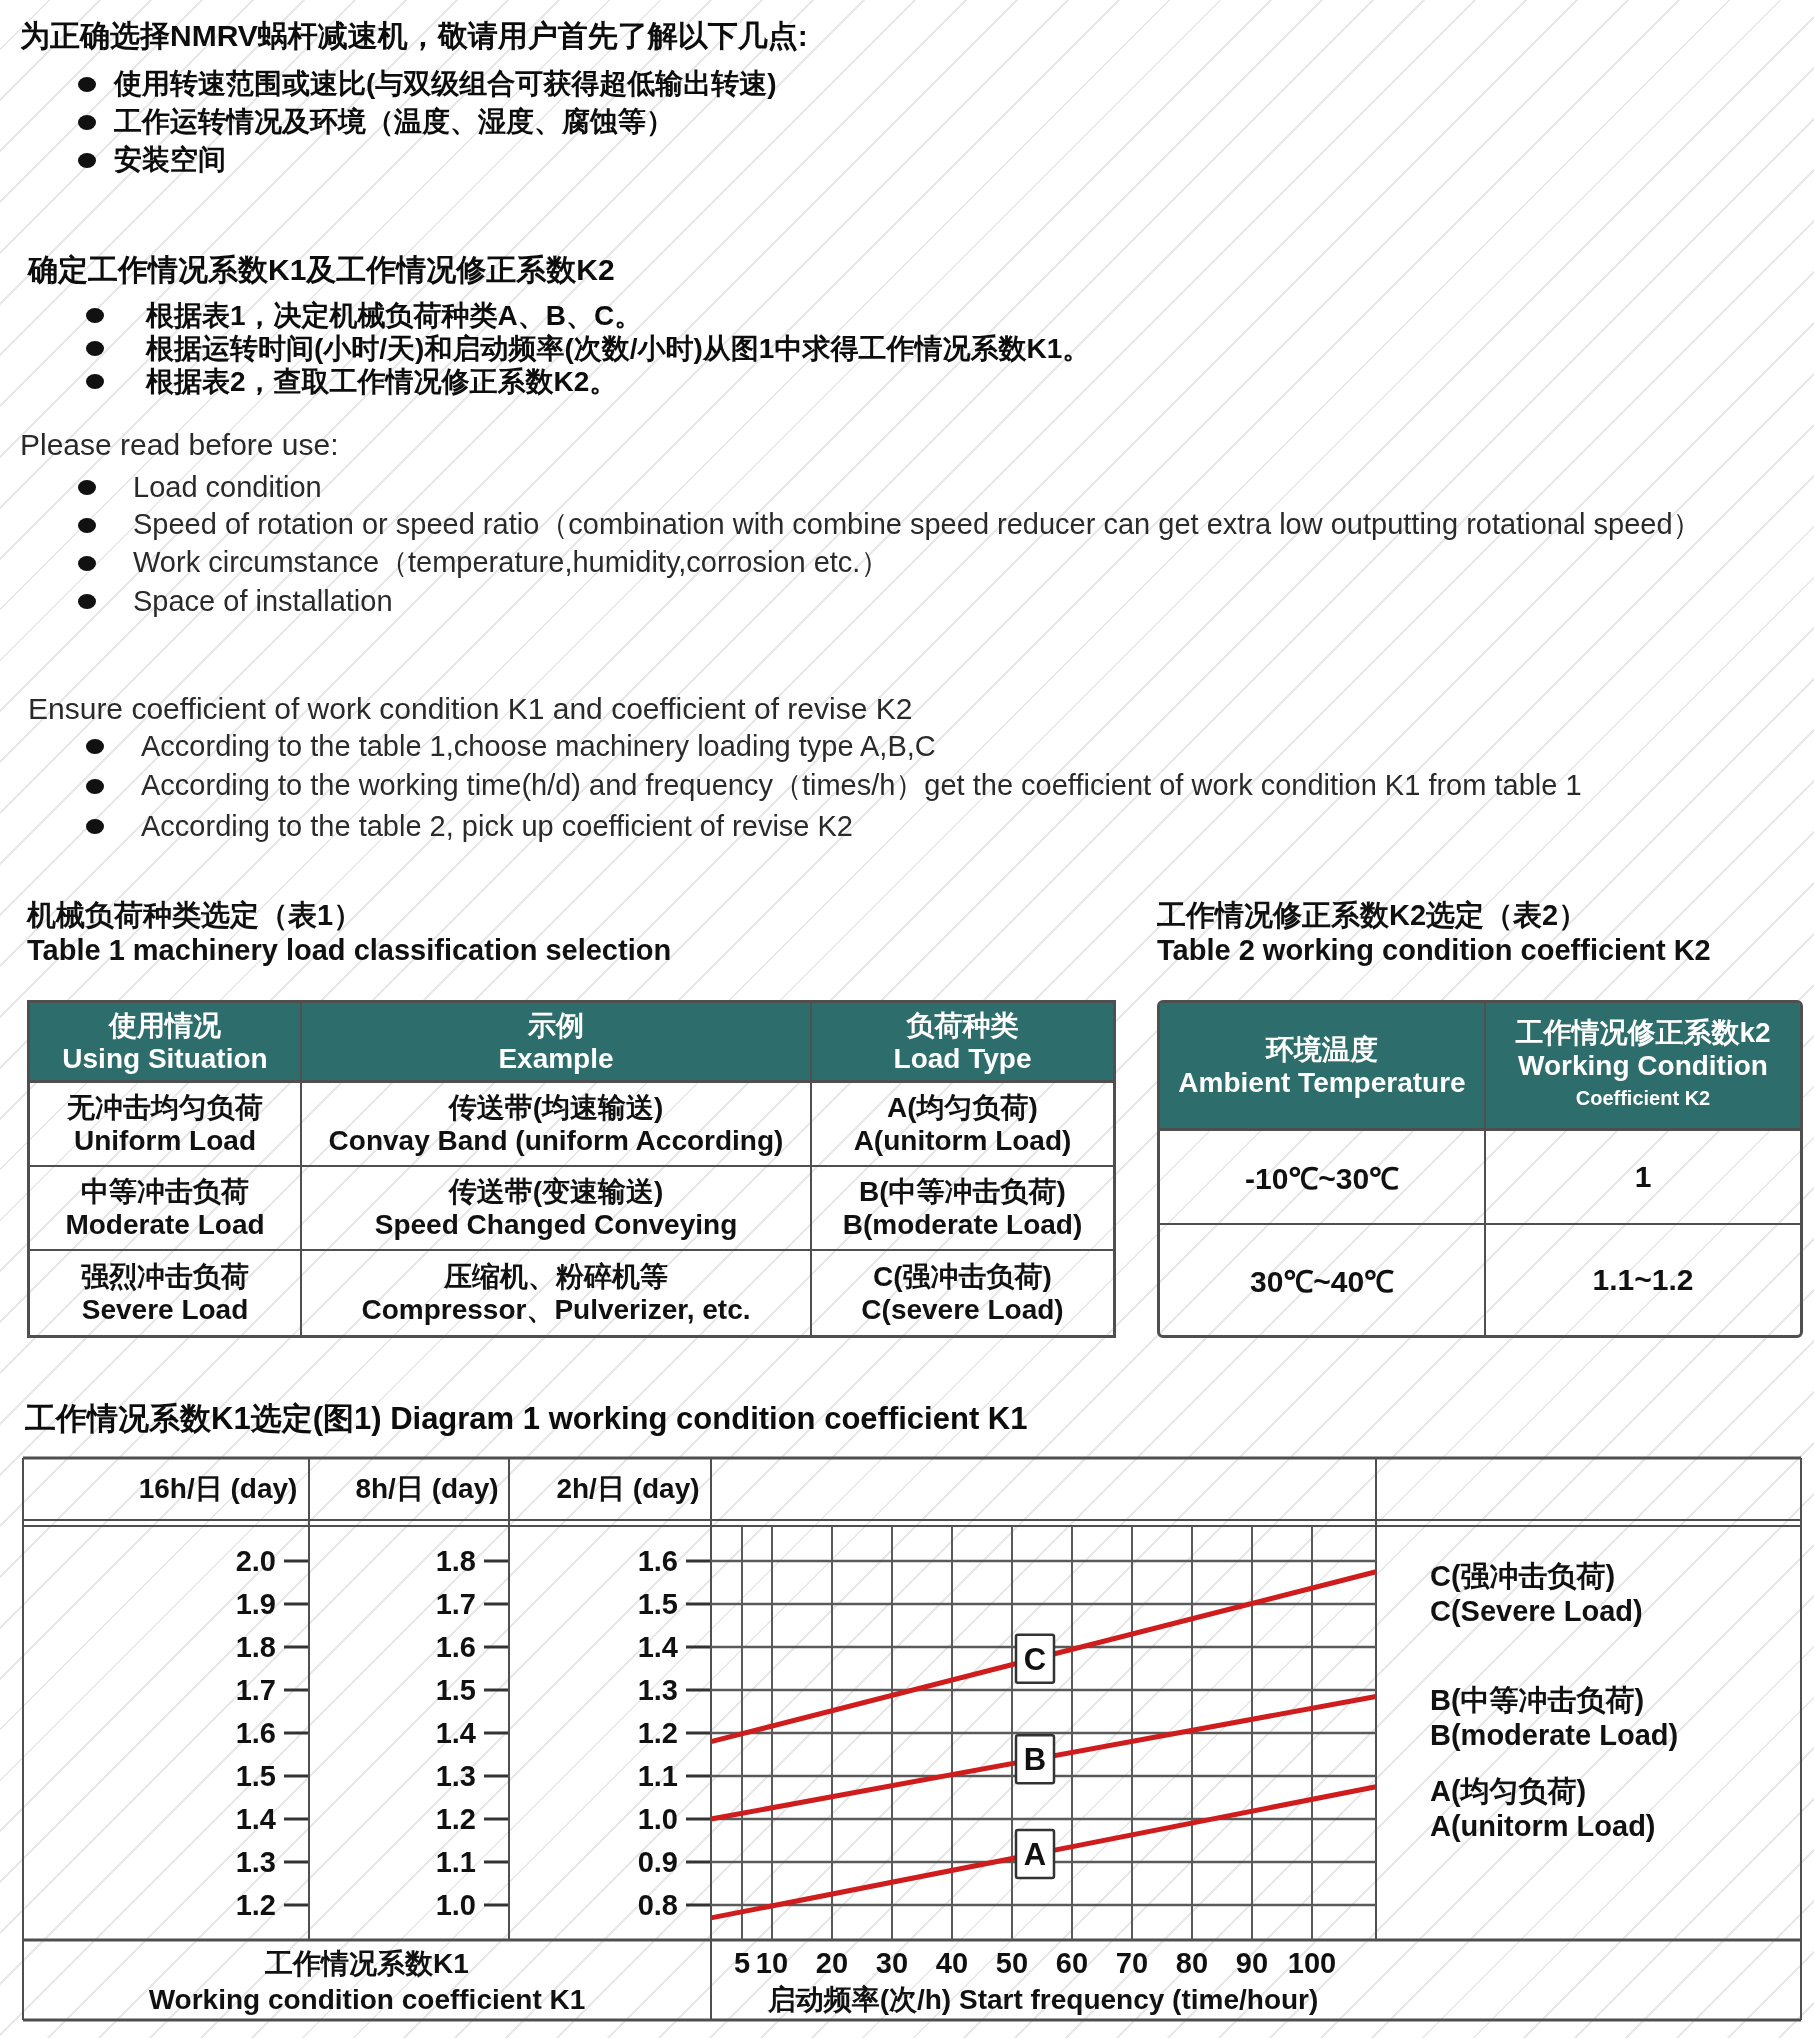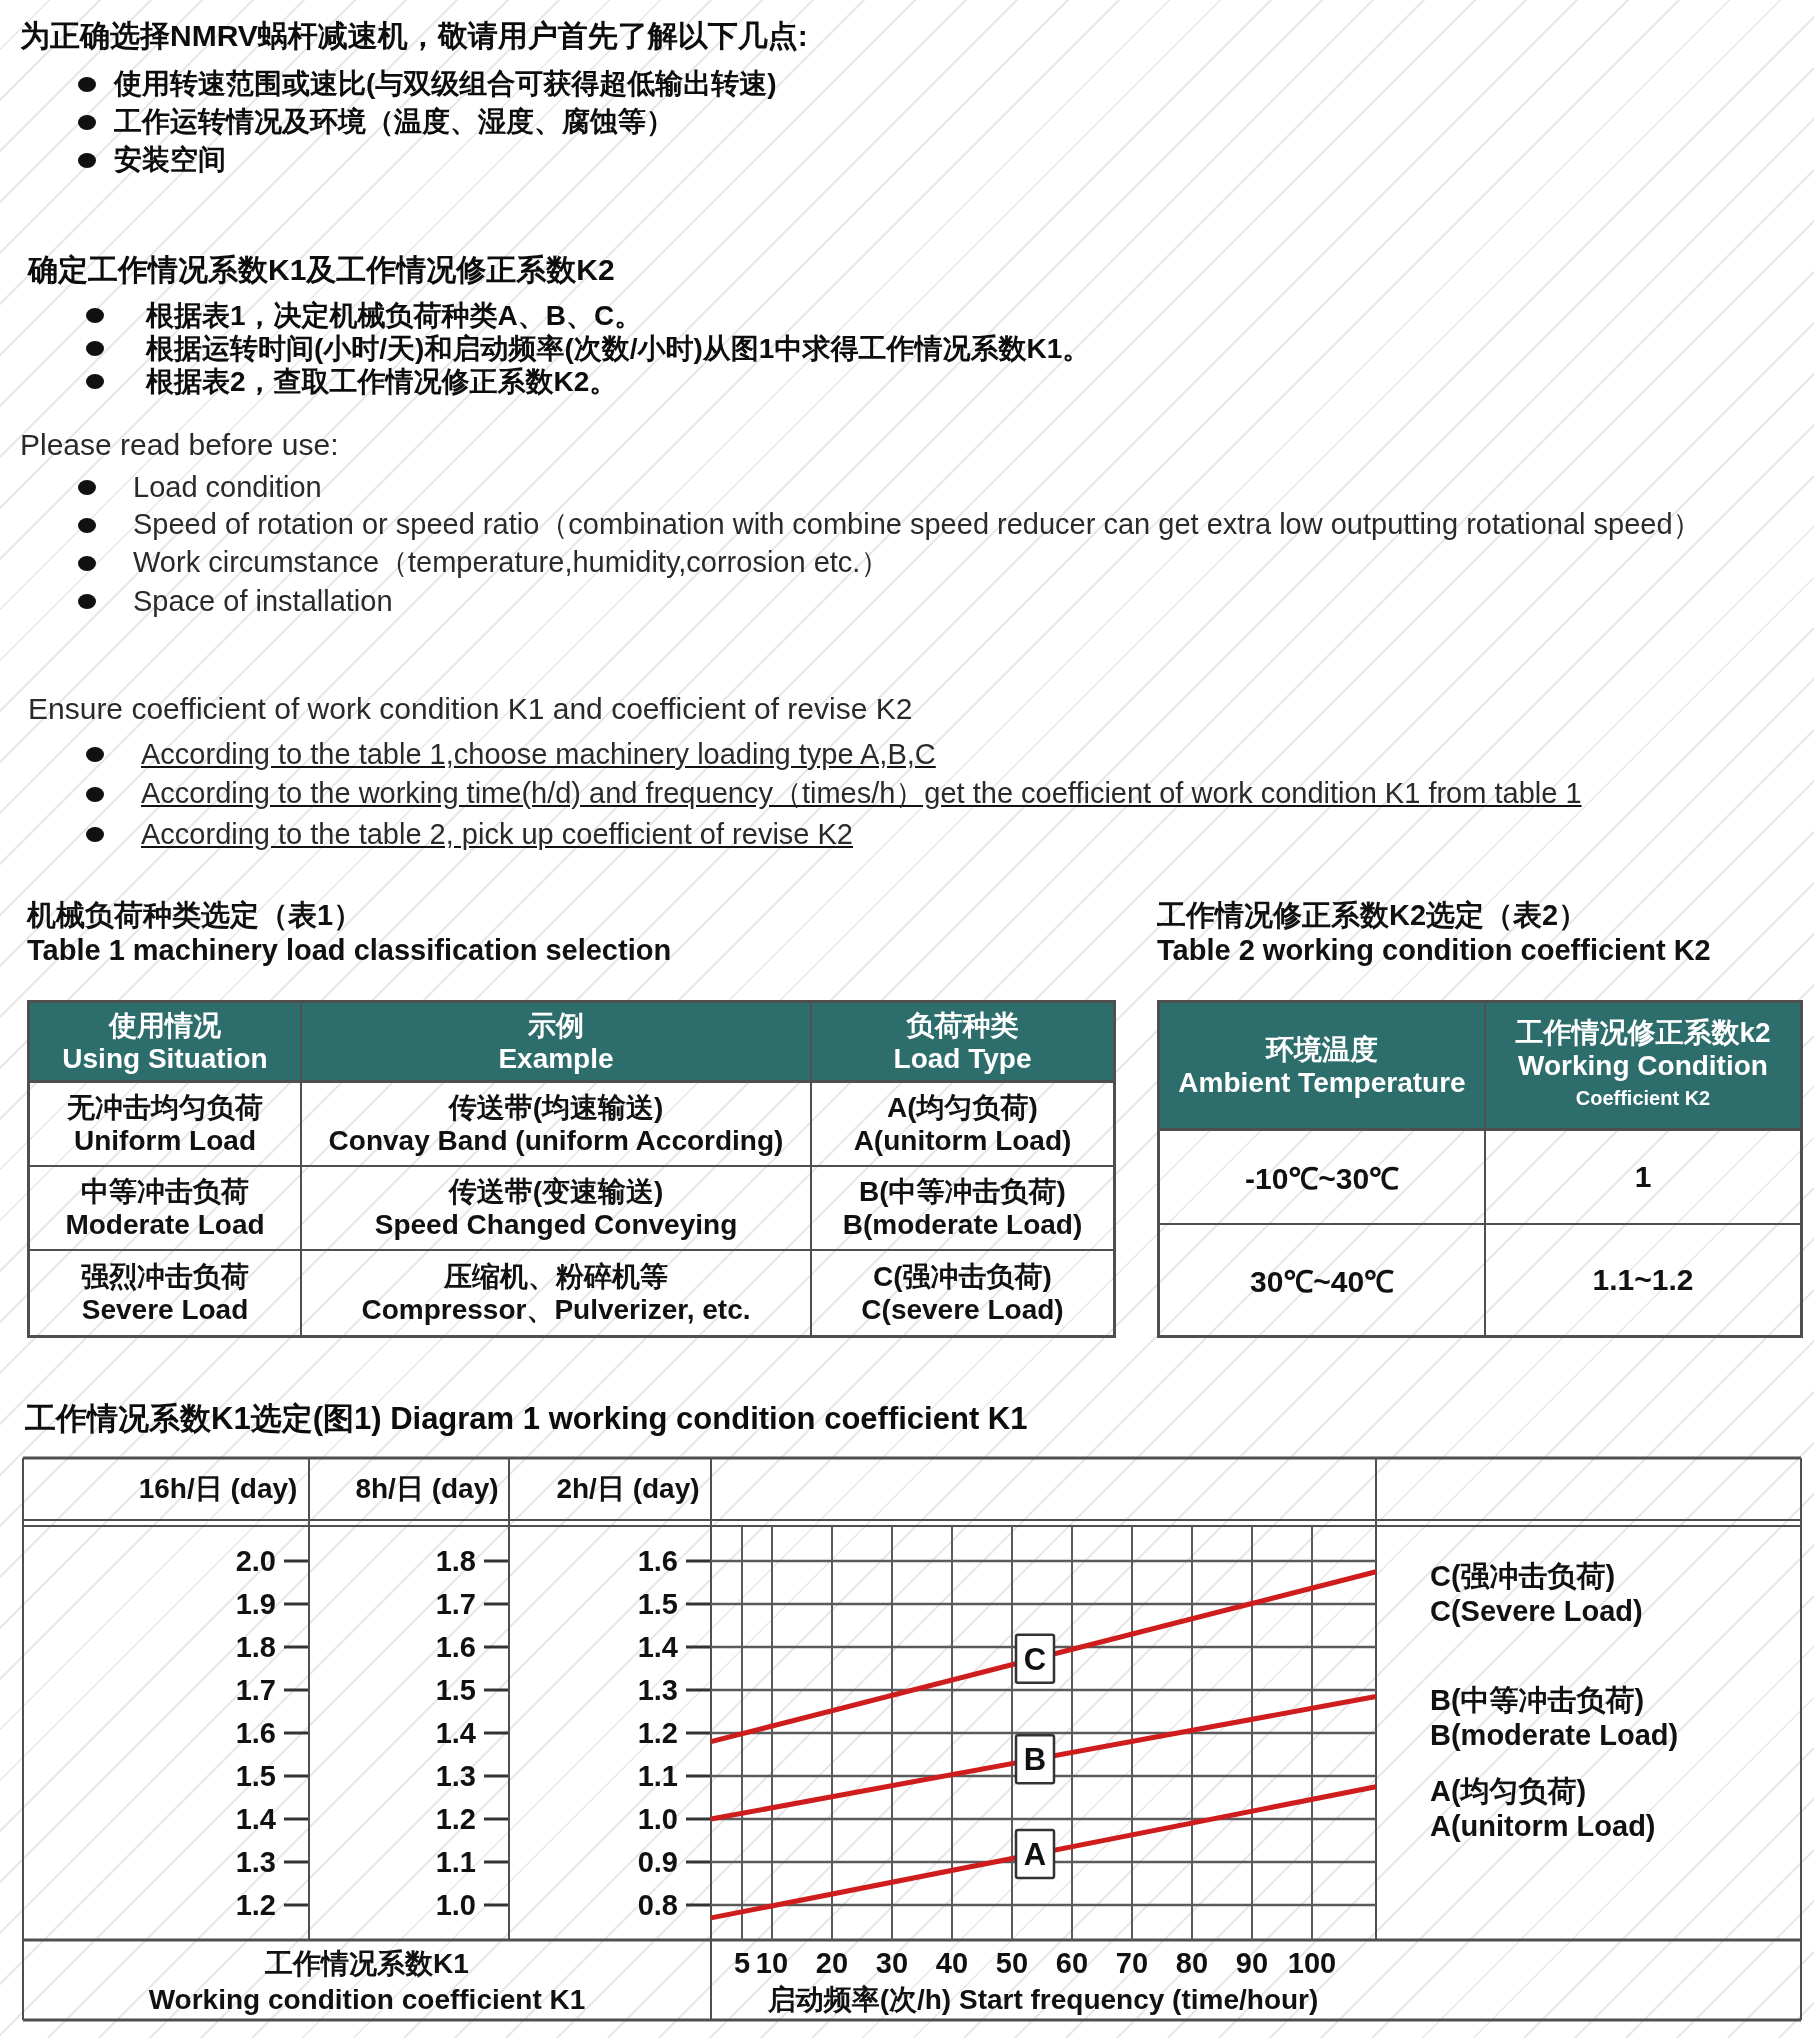--- a/index.html
+++ b/index.html
@@ -118,21 +118,21 @@
         </li>
       <li>
           <span class="dot"></span>
           <span>Space of installation</span>
         </li>
     </ul>
   </section>
 
   <section class="abs" style="top:692px;left:28px;width:1780px;">
     <div class="en-head">Ensure coefficient of work condition K1 and coefficient of revise K2</div>
-    <ul class="en-list lh40" style="margin-top:8px;text-decoration:underline;">
+    <ul class="en-list lh40" style="">
       <li>
           <span class="dot"></span>
           <span>According to the table 1,choose machinery loading type A,B,C</span>
         </li>
       <li>
           <span class="dot"></span>
           <span>According to the working time(h/d) and frequency（times/h）get the coefficient of work condition K1 from table 1</span>
         </li>
       <li>
           <span class="dot"></span>
@@ -198,21 +198,21 @@
     <div class="cell lastrow">
       <div class="l1">压缩机、粉碎机等</div>
       <div class="l2">Compressor、Pulverizer, etc.</div>
     </div>
     <div class="cell lastcol lastrow">
       <div class="l1">C(强冲击负荷)</div>
       <div class="l2">C(severe Load)</div>
     </div>
   </div>
 
-  <div class="abs tbl" style="top:1000px;left:1157px;width:640px;height:332px;grid-template-columns:326px 314px;grid-template-rows:128px 94px 110px;">
+  <div class="abs tbl" style="top:1000px;left:1157px;width:640px;height:332px;grid-template-columns:326px 314px;grid-template-rows:128px 94px 110px;border-radius:6px;">
     <div class="cell head">
       <div class="l1">环境温度</div>
       <div class="l2">Ambient Temperature</div>
     </div>
     <div class="cell head lastcol">
       <div class="l1">工作情况修正系数k2</div>
       <div class="l2">Working Condition</div>
       <div class="l3">Coefficient K2</div>
     </div>
     <div class="cell">

